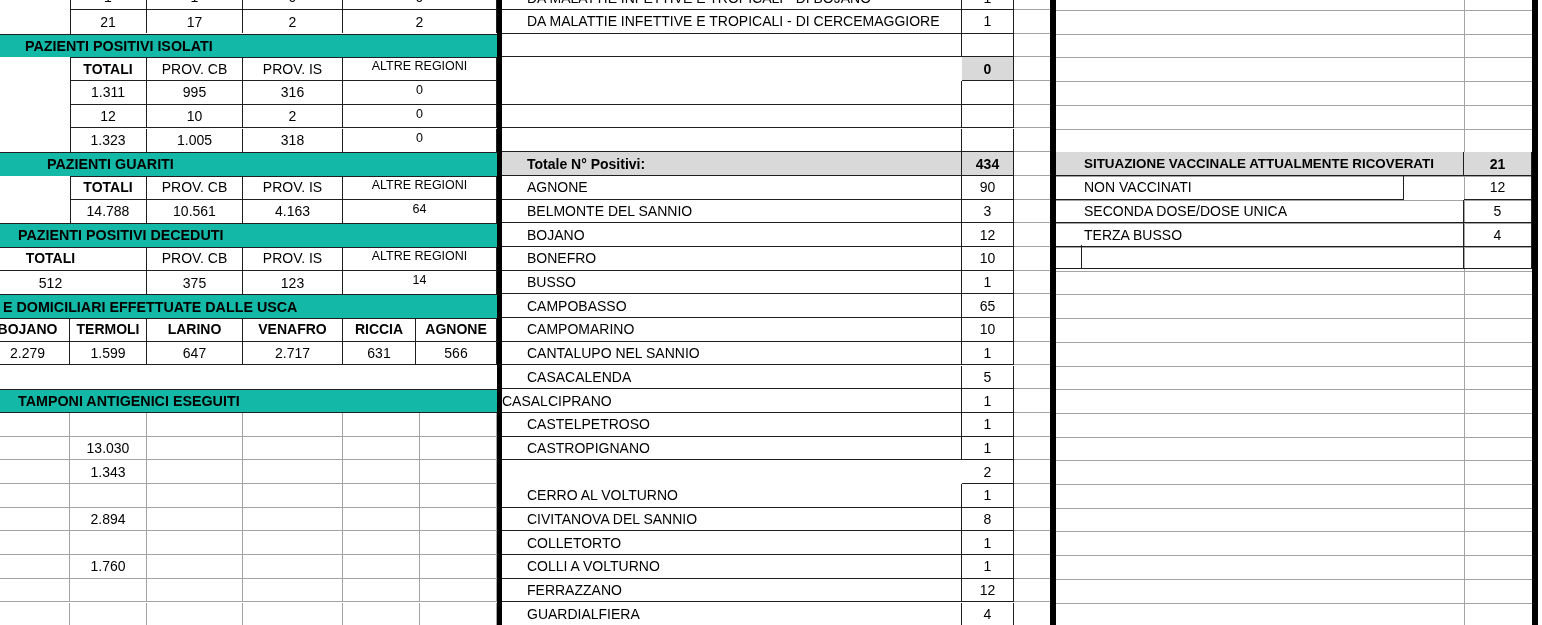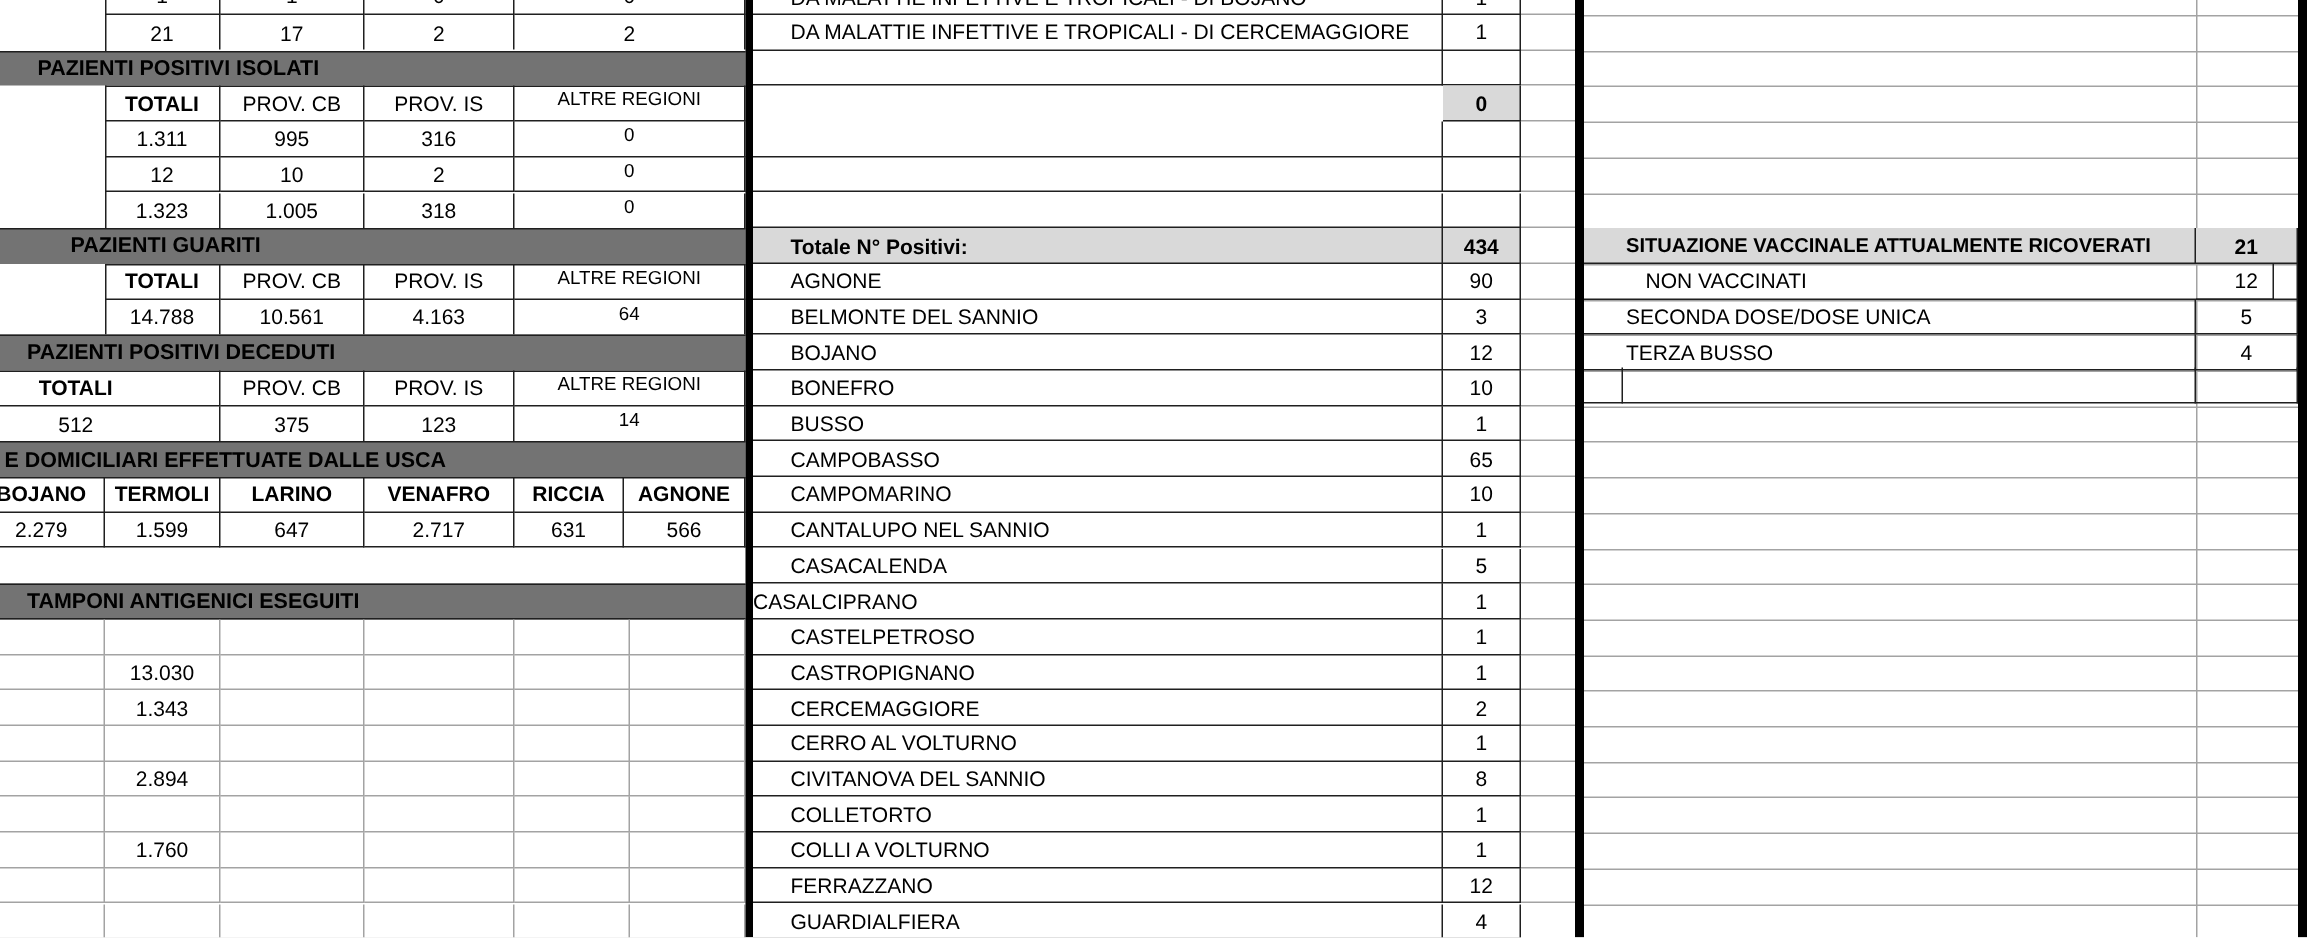--- a/index.html
+++ b/index.html
@@ -9,21 +9,21 @@
   .cell{position:absolute;box-sizing:border-box;display:flex;align-items:center;justify-content:center;
         font-size:14px;line-height:1;white-space:nowrap;}
   .bd{border-right:1px solid #1f1f1f;border-bottom:1px solid #1f1f1f;}
   .bl{border-right:1px solid #a3a3a3;border-bottom:1px solid #a3a3a3;}
   .nob{border:none;}
   .nobot{border-bottom:none !important;}
   .nor{border-right:none !important;}
   .bold{font-weight:bold;}
   .ef{font-size:12.5px;align-items:flex-start;padding-top:3px;}
   .gray{background:#d9d9d9;}
-  .title{font-size:14.3px;background:#737373;}
+  .title{font-size:14.3px;background:#14b8a6;}
   .rtitle{font-size:13.4px;}
   .ln{position:absolute;}
   .thick{position:absolute;top:0;height:625px;background:#000;}
 </style>
 </head>
 <body>
 
 <div id="sheet">
   <div class="panel" id="panel-left">
       <div class="cell bd" style="left: 70px; top: -14px; width: 77px; height: 23.7px;">1</div>
@@ -198,21 +198,20 @@
       <div class="cell bl nor" style="left: 1014px; top: 365.5px; width: 36px; height: 23.7px;"></div>
       <div class="cell bd bd" style="left: 502px; top: 389.2px; width: 460px; height: 23.7px; justify-content: flex-start; ">CASALCIPRANO</div>
       <div class="cell bd bd" style="left: 962px; top: 389.2px; width: 52px; height: 23.7px;">1</div>
       <div class="cell bl nor" style="left: 1014px; top: 389.2px; width: 36px; height: 23.7px;"></div>
       <div class="cell bd bd" style="left: 502px; top: 412.9px; width: 460px; height: 23.7px; justify-content: flex-start; padding-left: 25px;">CASTELPETROSO</div>
       <div class="cell bd bd" style="left: 962px; top: 412.9px; width: 52px; height: 23.7px;">1</div>
       <div class="cell bl nor" style="left: 1014px; top: 412.9px; width: 36px; height: 23.7px;"></div>
       <div class="cell bd bd" style="left: 502px; top: 436.6px; width: 460px; height: 23.7px; justify-content: flex-start; padding-left: 25px;">CASTROPIGNANO</div>
       <div class="cell bd bd" style="left: 962px; top: 436.6px; width: 52px; height: 23.7px;">1</div>
       <div class="cell bl nor" style="left: 1014px; top: 436.6px; width: 36px; height: 23.7px;"></div>
-      <div class="cell bd bd" style="left: 502px; top: 460.3px; width: 460px; height: 23.7px; justify-content: flex-start; padding-left: 25px;">CERCEMAGGIORE</div>
       <div class="cell bd bd" style="left: 962px; top: 460.3px; width: 52px; height: 23.7px;">2</div>
       <div class="cell bl nor" style="left: 1014px; top: 460.3px; width: 36px; height: 23.7px;"></div>
       <div class="cell bd bd" style="left: 502px; top: 484px; width: 460px; height: 23.7px; justify-content: flex-start; padding-left: 25px;">CERRO AL VOLTURNO</div>
       <div class="cell bd bd" style="left: 962px; top: 484px; width: 52px; height: 23.7px;">1</div>
       <div class="cell bl nor" style="left: 1014px; top: 484px; width: 36px; height: 23.7px;"></div>
       <div class="cell bd bd" style="left: 502px; top: 507.7px; width: 460px; height: 23.7px; justify-content: flex-start; padding-left: 25px;">CIVITANOVA DEL SANNIO</div>
       <div class="cell bd bd" style="left: 962px; top: 507.7px; width: 52px; height: 23.7px;">8</div>
       <div class="cell bl nor" style="left: 1014px; top: 507.7px; width: 36px; height: 23.7px;"></div>
       <div class="cell bd bd" style="left: 502px; top: 531.4px; width: 460px; height: 23.7px; justify-content: flex-start; padding-left: 25px;">COLLETORTO</div>
       <div class="cell bd bd" style="left: 962px; top: 531.4px; width: 52px; height: 23.7px;">1</div>
@@ -251,21 +250,21 @@
       <div class="ln" style="left: 1056px; top: 460.3px; width: 476px; height: 1px; background: rgb(163, 163, 163);"></div>
       <div class="ln" style="left: 1056px; top: 484px; width: 476px; height: 1px; background: rgb(163, 163, 163);"></div>
       <div class="ln" style="left: 1056px; top: 507.7px; width: 476px; height: 1px; background: rgb(163, 163, 163);"></div>
       <div class="ln" style="left: 1056px; top: 531.4px; width: 476px; height: 1px; background: rgb(163, 163, 163);"></div>
       <div class="ln" style="left: 1056px; top: 555.1px; width: 476px; height: 1px; background: rgb(163, 163, 163);"></div>
       <div class="ln" style="left: 1056px; top: 578.8px; width: 476px; height: 1px; background: rgb(163, 163, 163);"></div>
       <div class="ln" style="left: 1056px; top: 602.5px; width: 476px; height: 1px; background: rgb(163, 163, 163);"></div>
       <div class="ln" style="left: 1056px; top: 152.2px; width: 476px; height: 1px; background: rgb(31, 31, 31);"></div>
       <div class="cell bd gray bold rtitle" style="left: 1056px; top: 152.2px; width: 408px; height: 23.7px; justify-content: flex-start; padding-left: 28px;">SITUAZIONE VACCINALE ATTUALMENTE RICOVERATI</div>
       <div class="cell bd gray bold" style="left: 1464px; top: 152.2px; width: 68px; height: 23.7px;">21</div>
-      <div class="cell bd" style="left: 1056px; top: 175.9px; width: 460px; height: 23.7px; justify-content: flex-start; padding-left: 41px;">NON VACCINATI</div>
+      <div class="cell bd" style="left: 1056px; top: 175.9px; width: 348px; height: 23.7px; justify-content: flex-start; padding-left: 28px;">NON VACCINATI</div>
       <div class="cell bd" style="left: 1464px; top: 175.9px; width: 68px; height: 23.7px;">12</div>
       <div class="cell bd" style="left: 1056px; top: 199.6px; width: 408px; height: 23.7px; justify-content: flex-start; padding-left: 28px;">SECONDA DOSE/DOSE UNICA</div>
       <div class="cell bd" style="left: 1464px; top: 199.6px; width: 68px; height: 23.7px;">5</div>
       <div class="cell bd" style="left: 1056px; top: 223.3px; width: 408px; height: 23.7px; justify-content: flex-start; padding-left: 28px;">TERZA BUSSO</div>
       <div class="cell bd" style="left: 1464px; top: 223.3px; width: 68px; height: 23.7px;">4</div>
       <div class="cell bd" style="left: 1056px; top: 245.3px; width: 26px; height: 23.7px;"></div>
       <div class="cell bd" style="left: 1082px; top: 245.3px; width: 382px; height: 23.7px;"></div>
       <div class="cell bd" style="left: 1464px; top: 245.3px; width: 68px; height: 23.7px;"></div>
     </div>
   <div class="thick" style="left:497px;width:5px;"></div>

